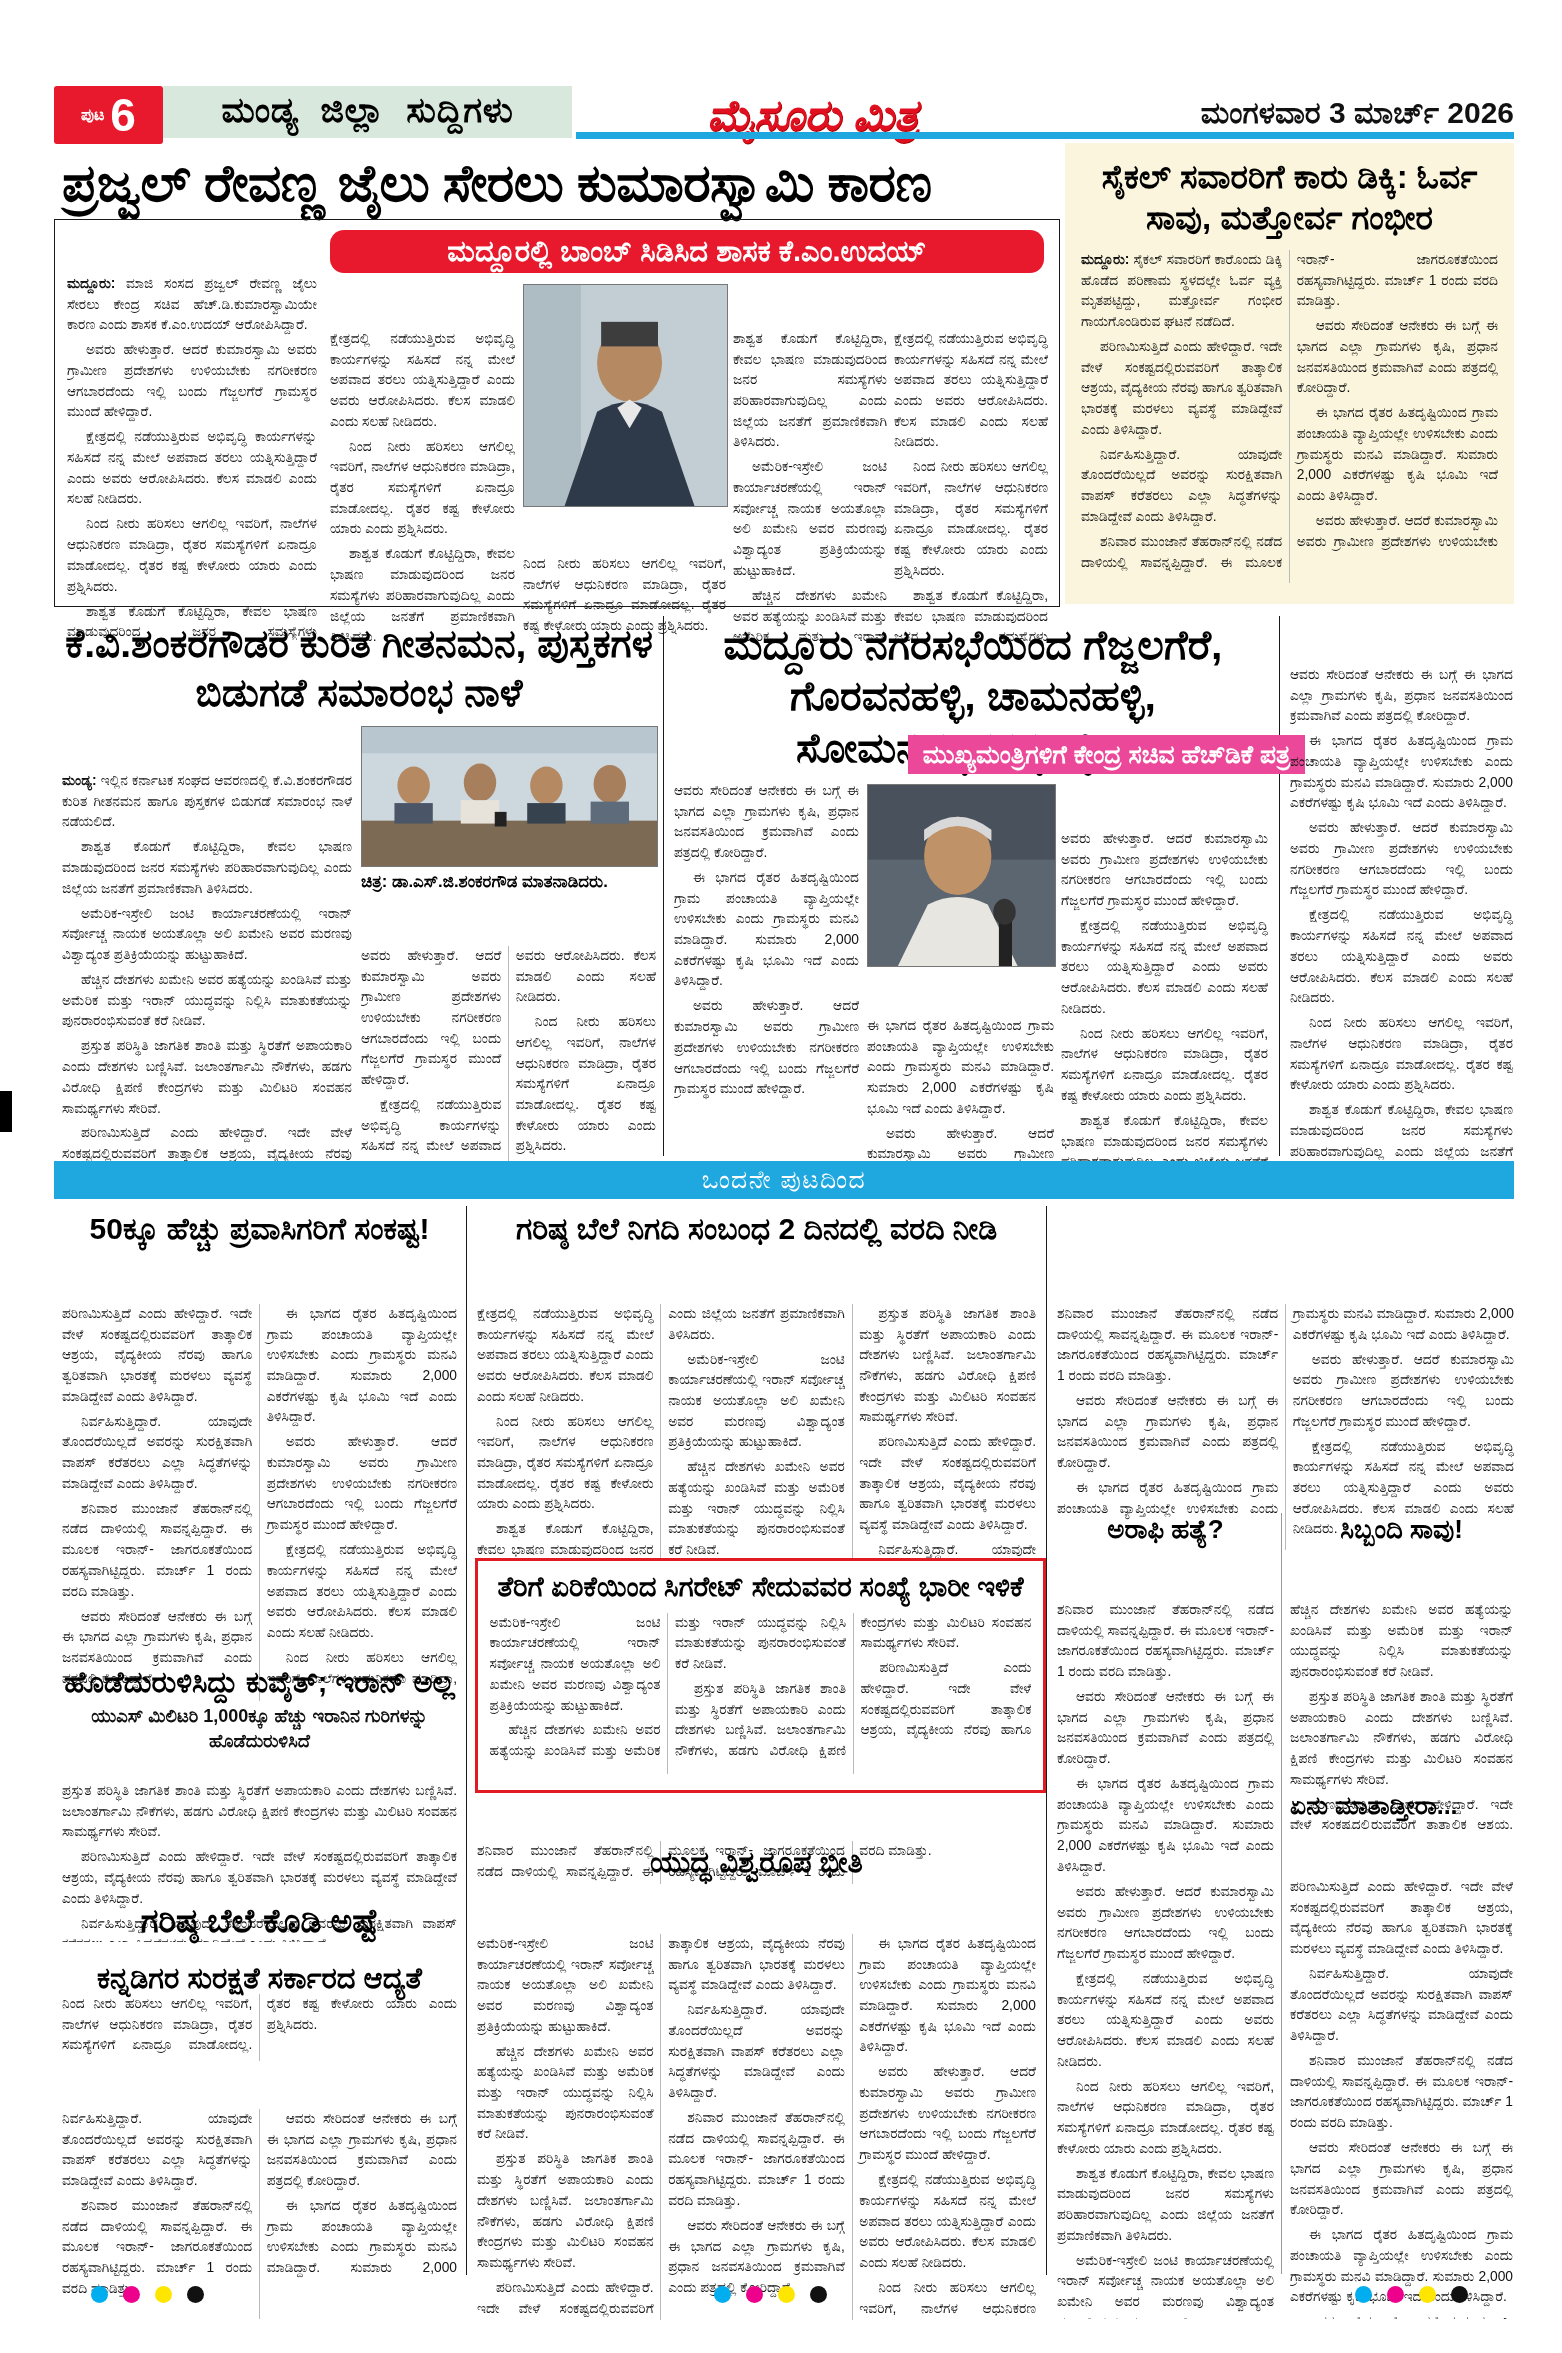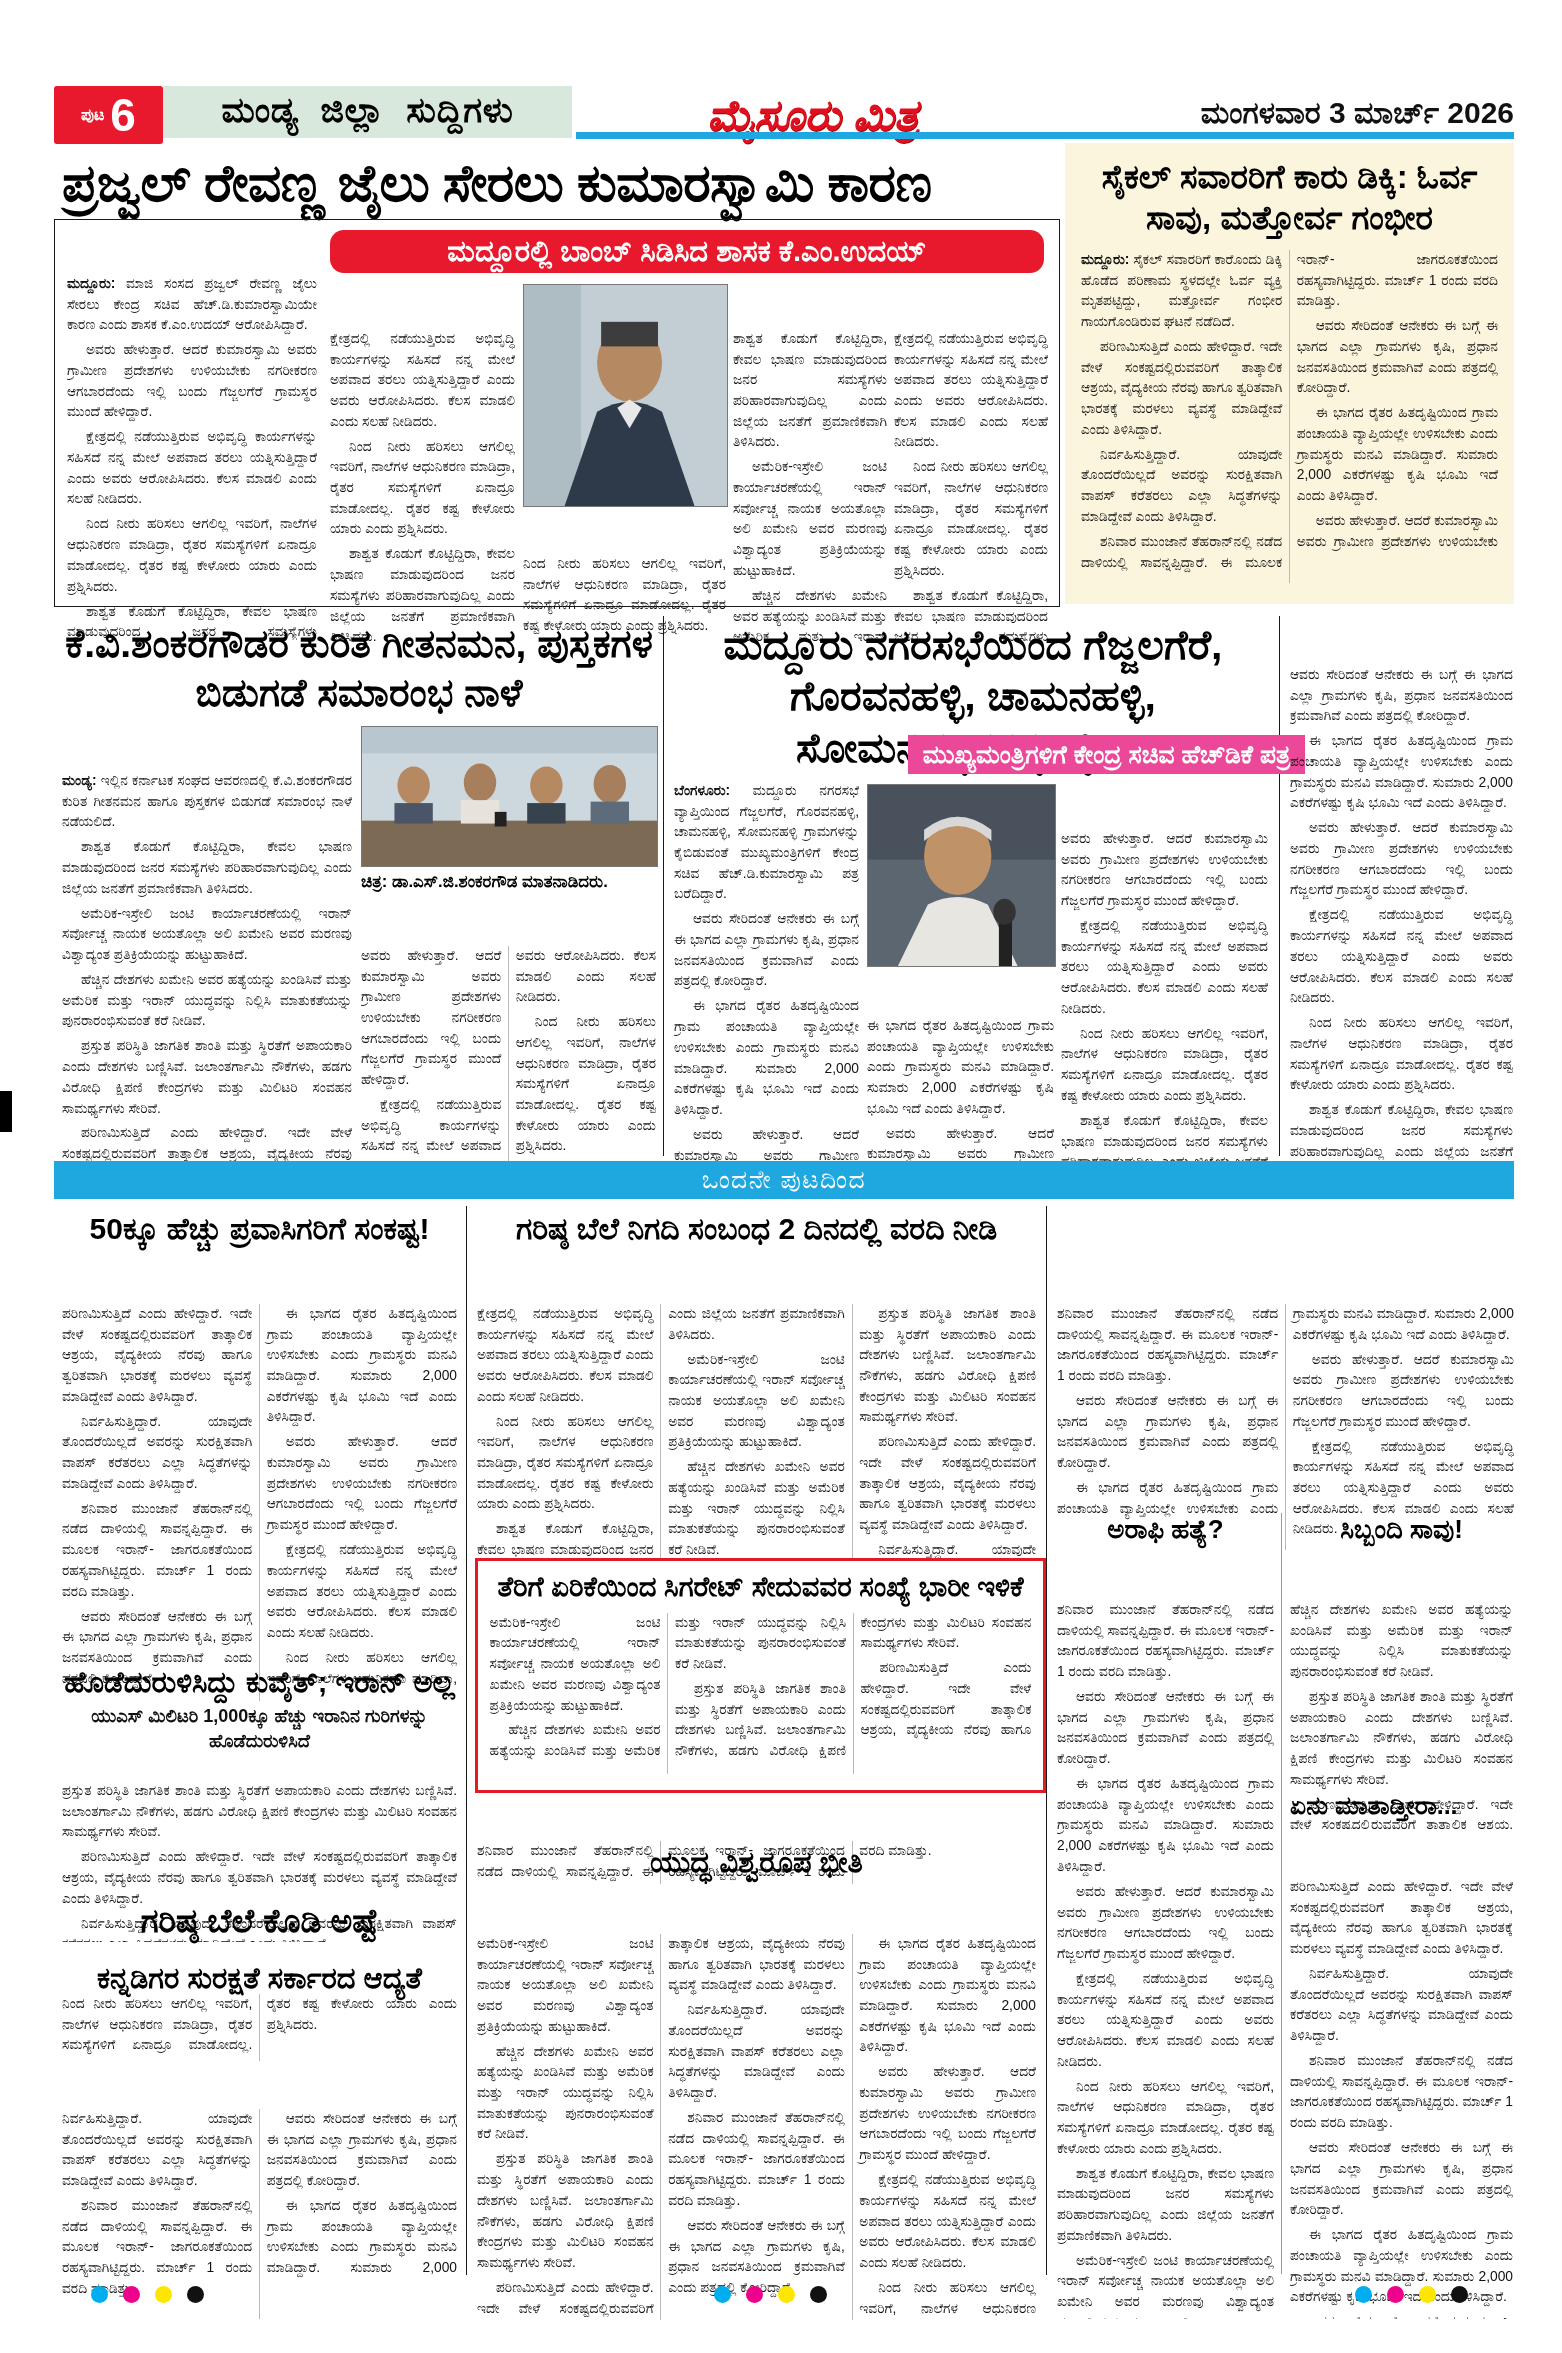--- a/index.html
+++ b/index.html
@@ -159,21 +159,20 @@
       <p>ನಿಂದ ನೀರು ಹರಿಸಲು ಆಗಲಿಲ್ಲ ಇವರಿಗೆ, ನಾಲೆಗಳ ಆಧುನಿಕರಣ ಮಾಡಿದ್ರಾ, ರೈತರ ಸಮಸ್ಯೆಗಳಿಗೆ ಏನಾದ್ರೂ ಮಾಡೋದಲ್ಲ. ರೈತರ ಕಷ್ಟ ಕೇಳೋರು ಯಾರು ಎಂದು ಪ್ರಶ್ನಿಸಿದರು.</p>
       <p>ಶಾಶ್ವತ ಕೊಡುಗೆ ಕೊಟ್ಟಿದ್ದಿರಾ, ಕೇವಲ ಭಾಷಣ ಮಾಡುವುದರಿಂದ ಜನರ ಸಮಸ್ಯೆಗಳು ಪರಿಹಾರವಾಗುವುದಿಲ್ಲ ಎಂದು ಜಿಲ್ಲೆಯ ಜನತೆಗೆ ಪ್ರಮಾಣಿಕವಾಗಿ ತಿಳಿಸಿದರು.</p>
     </div>
 
   <div class="abs hl hl-lg" style="left:674px;top:620px;width:598px;font-size:41px;">ಮದ್ದೂರು ನಗರಸಭೆಯಿಂದ ಗೆಜ್ಜಲಗೆರೆ, ಗೊರವನಹಳ್ಳಿ, ಚಾಮನಹಳ್ಳಿ, ಸೋಮನಹಳ್ಳಿಗಳನ್ನು ಕೈಬಿಡಿ</div>
   <div class="abs kicker kicker-green" style="left:870px;top:735px;width:397px;height:39px;">
     <span>ಮುಖ್ಯಮಂತ್ರಿಗಳಿಗೆ ಕೇಂದ್ರ ಸಚಿವ ಹೆಚ್‌ಡಿಕೆ ಪತ್ರ</span>
   </div>
 
   <div class="abs body" style="left:674px;top:736px;width:185px;height:417px;">
-    <p><b>ಬೆಂಗಳೂರು:</b> <span>ಮದ್ದೂರು ನಗರಸಭೆ ವ್ಯಾಪ್ತಿಯಿಂದ ಗೆಜ್ಜಲಗೆರೆ, ಗೊರವನಹಳ್ಳಿ, ಚಾಮನಹಳ್ಳಿ, ಸೋಮನಹಳ್ಳಿ ಗ್ರಾಮಗಳನ್ನು ಕೈಬಿಡುವಂತೆ ಮುಖ್ಯಮಂತ್ರಿಗಳಿಗೆ ಕೇಂದ್ರ ಸಚಿವ ಹೆಚ್.ಡಿ.ಕುಮಾರಸ್ವಾಮಿ ಪತ್ರ ಬರೆದಿದ್ದಾರೆ.</span></p>
   <p>ಆವರು ಸೇರಿದಂತೆ ಆನೇಕರು ಈ ಬಗ್ಗೆ ಈ ಭಾಗದ ಎಲ್ಲಾ ಗ್ರಾಮಗಳು ಕೃಷಿ, ಪ್ರಧಾನ ಜನವಸತಿಯಿಂದ ಕ್ರಮವಾಗಿವೆ ಎಂದು ಪತ್ರದಲ್ಲಿ ಕೋರಿದ್ದಾರೆ.</p>
       <p>ಈ ಭಾಗದ ರೈತರ ಹಿತದೃಷ್ಟಿಯಿಂದ ಗ್ರಾಮ ಪಂಚಾಯತಿ ವ್ಯಾಪ್ತಿಯಲ್ಲೇ ಉಳಿಸಬೇಕು ಎಂದು ಗ್ರಾಮಸ್ಥರು ಮನವಿ ಮಾಡಿದ್ದಾರೆ. ಸುಮಾರು 2,000 ಎಕರೆಗಳಷ್ಟು ಕೃಷಿ ಭೂಮಿ ಇದೆ ಎಂದು ತಿಳಿಸಿದ್ದಾರೆ.</p>
       <p>ಅವರು ಹೇಳುತ್ತಾರೆ. ಆದರೆ ಕುಮಾರಸ್ವಾಮಿ ಅವರು ಗ್ರಾಮೀಣ ಪ್ರದೇಶಗಳು ಉಳಿಯಬೇಕು ನಗರೀಕರಣ ಆಗಬಾರದೆಂದು ಇಲ್ಲಿ ಬಂದು ಗೆಜ್ಜಲಗೆರೆ ಗ್ರಾಮಸ್ಥರ ಮುಂದೆ ಹೇಳಿದ್ದಾರೆ.</p>
     </div>
 
   <div class="abs photo" style="left:867px;top:784px;width:187px;height:181px;">
     <svg viewBox="0 0 100 97" preserveAspectRatio="none" aria-hidden="true">
       <rect width="100" height="97" fill="#5b6670"></rect>
       <rect x="0" y="0" width="100" height="40" fill="#49525c"></rect>
       <ellipse cx="48" cy="38" rx="18" ry="21" fill="#c09268"></ellipse>

